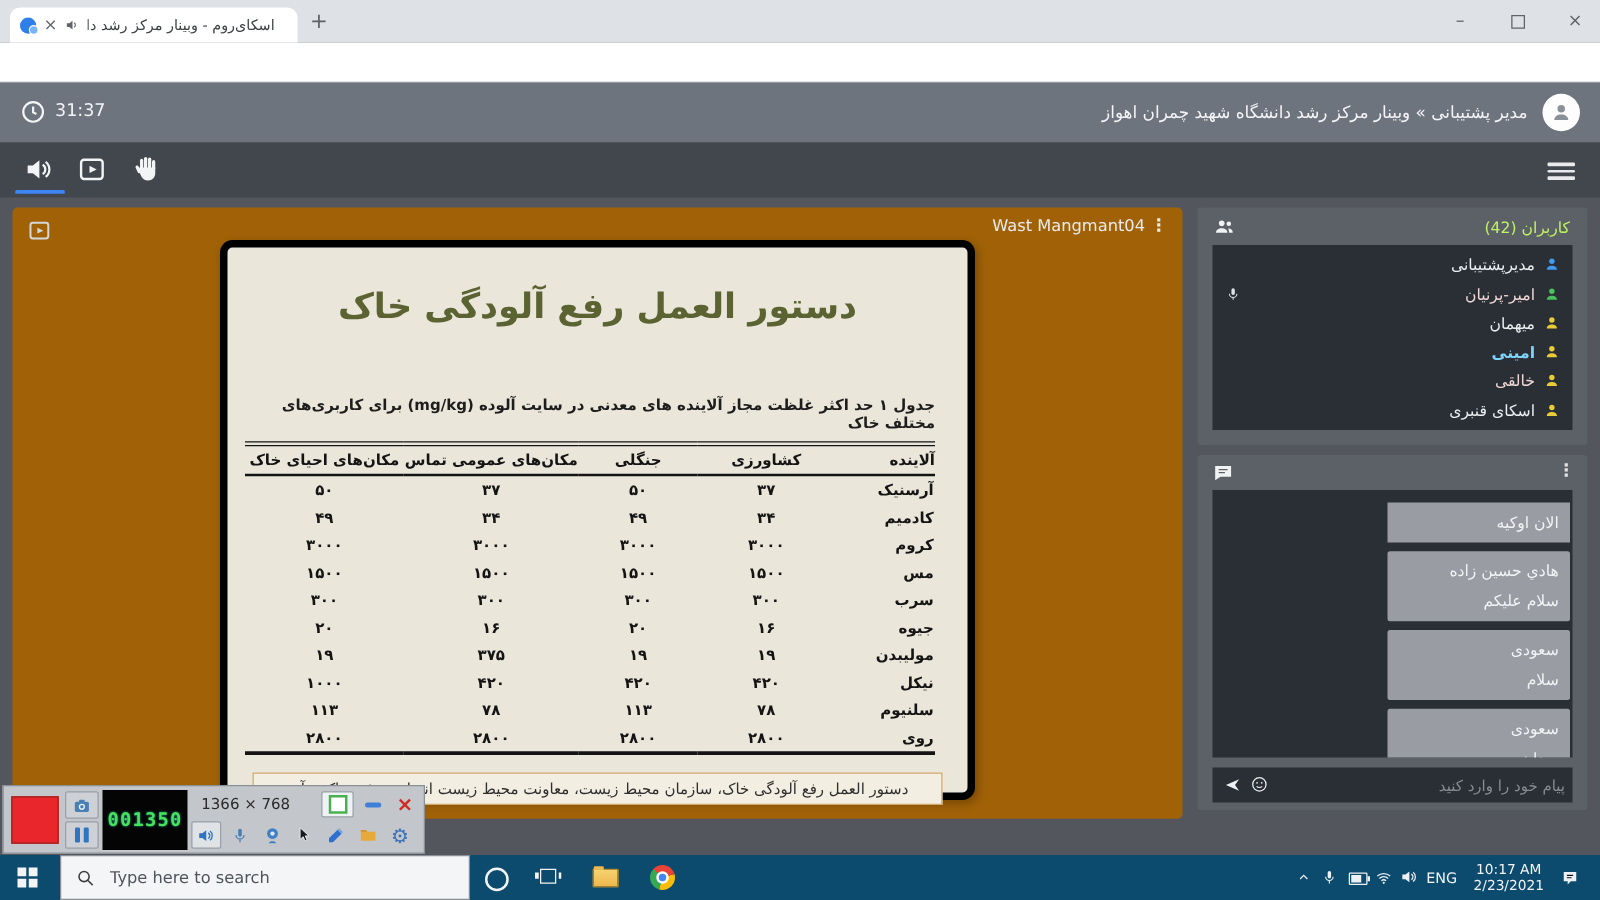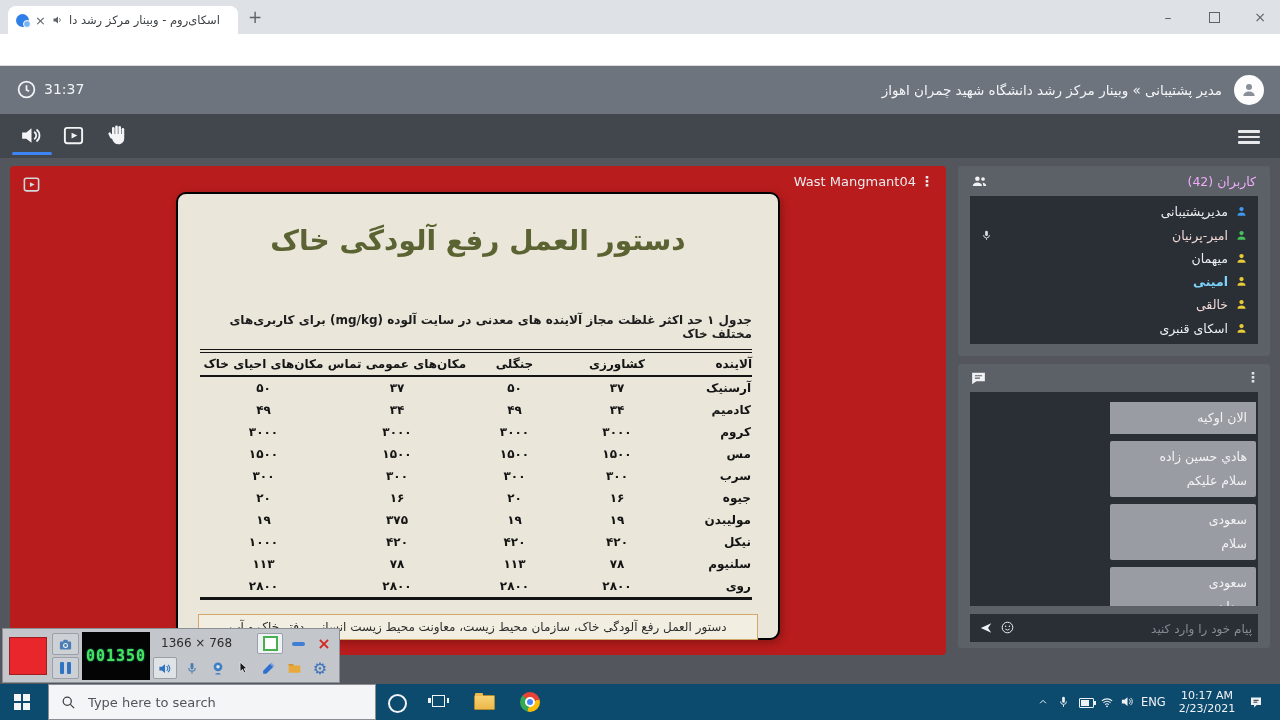--- a/index.html
+++ b/index.html
@@ -29,40 +29,40 @@
   #wb-header{left:0;top:66px;width:1280px;height:48px;background:#6e747d;}
   #session-timer{left:44px;top:15px;color:#f2f4f6;font-size:14px;}
   #wb-title{right:58px;top:16px;direction:rtl;color:#f4f5f7;font-size:13.5px;}
   #wb-avatar{right:16px;top:9px;width:30px;height:30px;border-radius:50%;background:#fdfdfd;
     display:flex;align-items:center;justify-content:center;}
   
   #wb-tools{left:0;top:114px;width:1280px;height:44px;background:#42464d;}
   #audio-underline{left:12px;top:38px;width:40px;height:3px;background:#3d85f4;border-radius:2px;}
   .hamb div{width:22px;height:2.5px;background:#e8eaec;margin:3px 0;border-radius:1px;}
   
-  #stage{left:10px;top:166px;width:936px;height:489px;background:#b91c1c;border-radius:4px;}
+  #stage{left:10px;top:166px;width:936px;height:489px;background:#a16207;border-radius:4px;}
   #stage-label{right:30px;top:8px;color:#e9ebee;font-size:13px;}
   #stage-menu{right:12px;top:7px;color:#e6e8ea;font-size:14px;font-weight:bold;}
-  #slide{left:166px;top:26px;width:604px;height:448px;background:#eae6da;border:2px solid #000000;
+  #slide{left:166px;top:26px;width:604px;height:448px;background:#eae6da;border:6px solid #000000;
     border-radius:10px;direction:rtl;box-shadow:2px 3px 8px rgba(0,0,0,.25);box-sizing:border-box;}
   #slide-title{margin-top:30px;text-align:center;font-size:28px;font-weight:bold;color:#5a6331;}
   #slide-caption{margin:56px 26px 0;font-size:12px;font-weight:bold;color:#1d1d1d;text-align:right;}
   #slide-table{margin:8px 26px 0;width:552px;border-collapse:collapse;font-size:12px;color:#141414;}
   #slide-table thead tr{border-top:4px double #141414;border-bottom:2px solid #141414;}
   #slide-table th{font-weight:bold;padding:4px 0;text-align:center;}
   #slide-table th:first-child{text-align:right;}
   #slide-table td{height:20px;text-align:center;font-weight:600;}
   #slide-table td:first-child{text-align:right;}
   #slide-table tbody{border-bottom:3px solid #141414;}
   #slide-footer{margin:14px 20px 0;border:1px solid #d2a76a;background:#f2eee1;padding:5px 8px;
     text-align:center;font-size:12px;font-weight:normal;color:#2e2e2e;}
   
   .panel{left:958px;width:312px;background:#5c6067;border-radius:3px;}
   #users-panel{top:166px;height:190px;}
-  #users-title{right:14px;top:8px;direction:rtl;color:#f0abfc;font-size:12.5px;margin-left:18px;}
+  #users-title{right:14px;top:8px;direction:rtl;color:#bef264;font-size:12.5px;margin-left:18px;}
   #users-list{left:12px;right:12px;top:30px;bottom:12px;background:#2a2e35;display:flex;flex-direction:column;justify-content:space-evenly;}
   .user-row{display:flex;direction:rtl;align-items:center;gap:7px;padding:0 10px;font-size:12.5px;}
   .user-row .mic-ic{margin-inline-start:auto;}
   #chat-panel{top:364px;height:284px;}
   #chat-menu{right:10px;top:5px;color:#dfe2e6;font-size:14px;font-weight:bold;}
   #chat-messages{left:12px;right:12px;top:28px;height:214px;background:#2a2e35;overflow:hidden;}
   .bubble{width:146px;margin:7px 2px 0 auto;background:#999ca2;color:#f2f3f5;direction:rtl;
     padding:4px 9px;font-size:12.5px;border-radius:2px;box-sizing:border-box;}
   .bubble.clipped{margin-top:10px;border-radius:0;}
   .bubble-line{line-height:24px;white-space:nowrap;}

